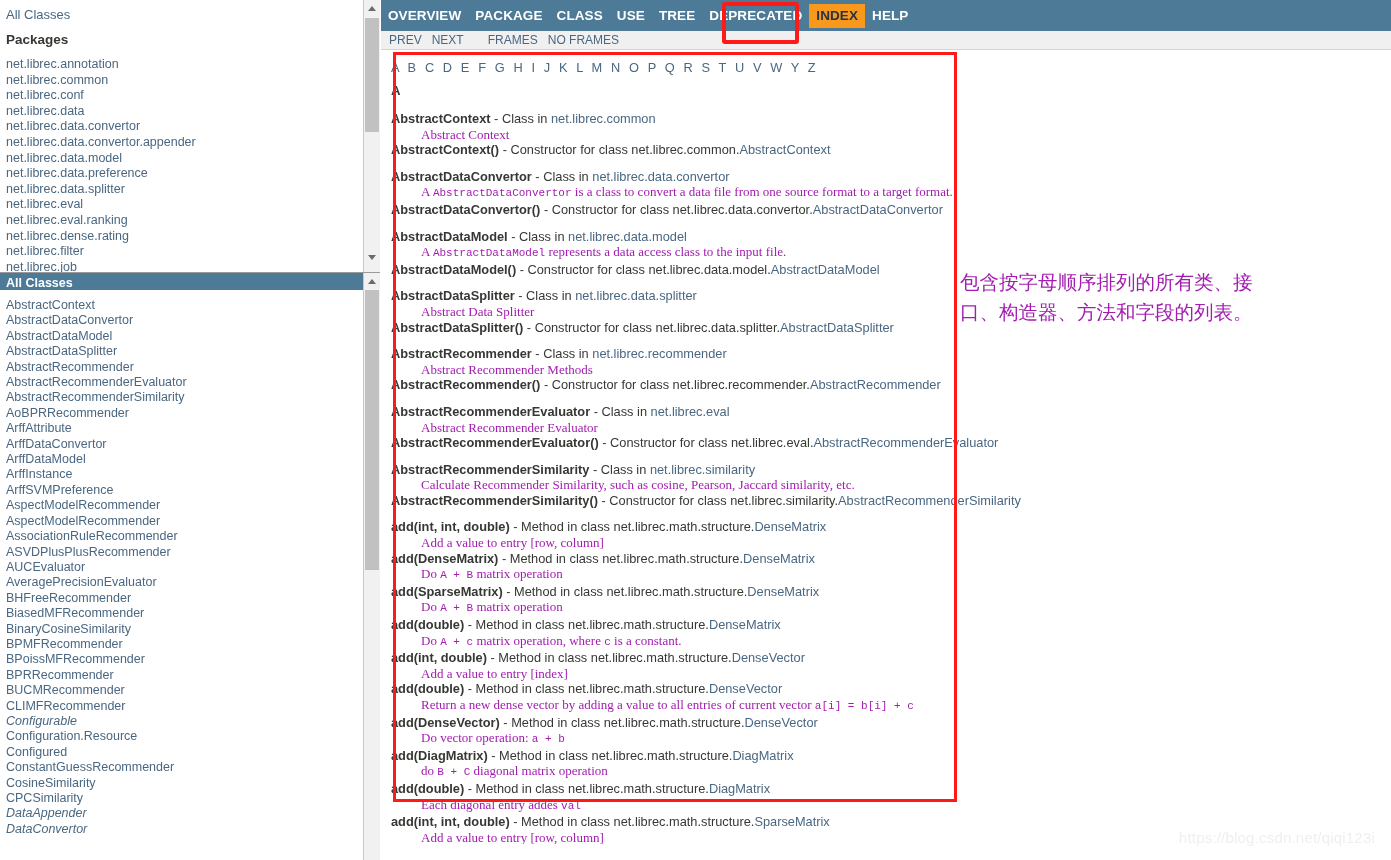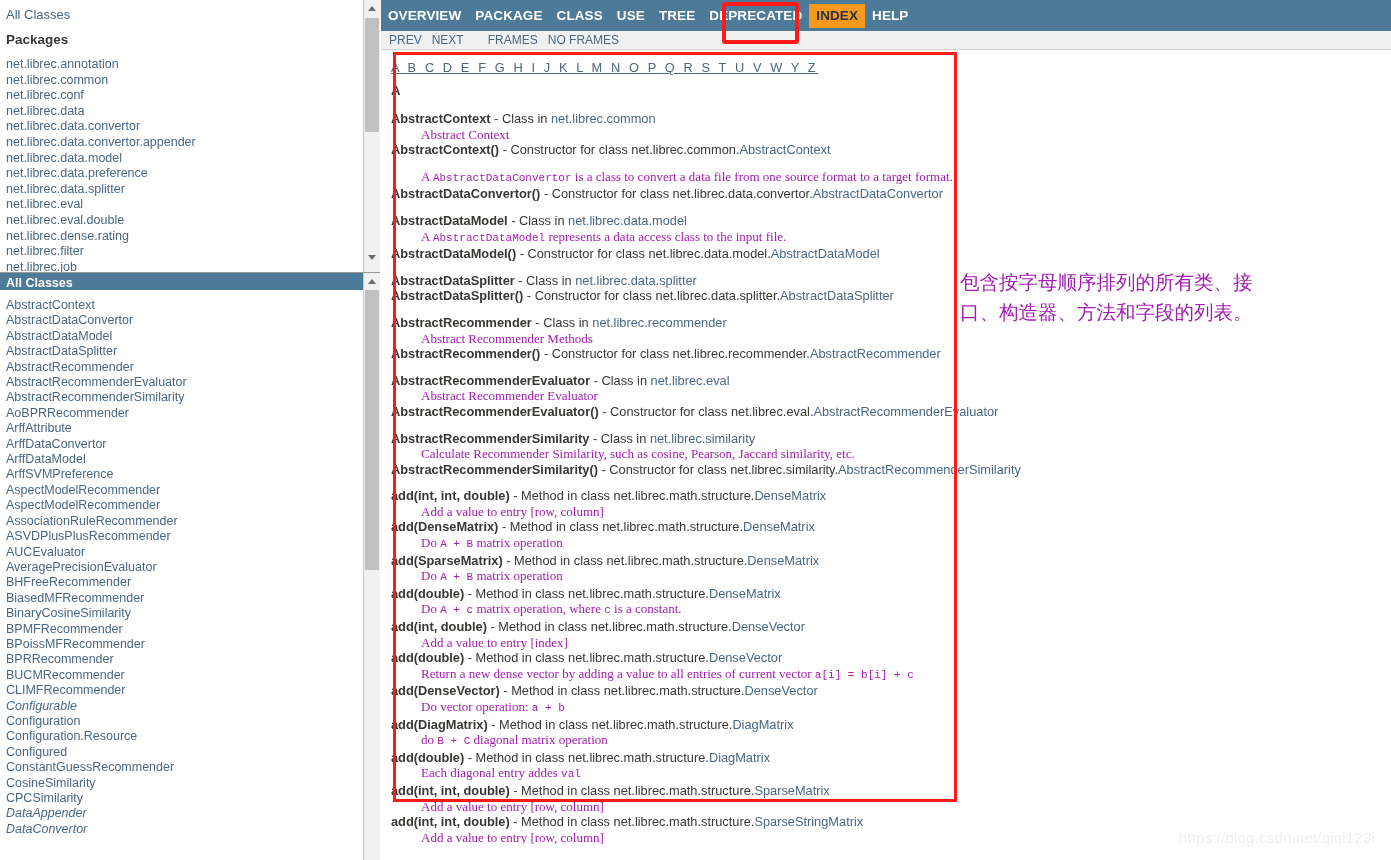--- a/index.html
+++ b/index.html
@@ -163,21 +163,20 @@
     padding: 8px 0 0 10px;
     box-sizing: border-box;
     overflow: hidden;
   }
   .alpha-row {
     font-size: 12.8px;
     color: #4a6782;
     letter-spacing: 2.6px;
     padding: 4px 0 8px 0;
     line-height: 14px;
-    text-decoration: underline;
   }
   .letter-heading {
     font-size: 13.2px;
     font-weight: bold;
     color: #353833;
     padding: 1px 0 9px 0;
     line-height: 14px;
   }
   .dl-block { margin: 4px 0 11px 0; }
   .dt-line {
@@ -253,21 +252,21 @@
             <div class="pkg-item">net.librec.annotation</div>
             <div class="pkg-item">net.librec.common</div>
             <div class="pkg-item">net.librec.conf</div>
             <div class="pkg-item">net.librec.data</div>
             <div class="pkg-item">net.librec.data.convertor</div>
             <div class="pkg-item">net.librec.data.convertor.appender</div>
             <div class="pkg-item">net.librec.data.model</div>
             <div class="pkg-item">net.librec.data.preference</div>
             <div class="pkg-item">net.librec.data.splitter</div>
             <div class="pkg-item">net.librec.eval</div>
-            <div class="pkg-item">net.librec.eval.double</div>
+            <div class="pkg-item">net.librec.eval.ranking</div>
             <div class="pkg-item">net.librec.dense.rating</div>
             <div class="pkg-item">net.librec.filter</div>
             <div class="pkg-item">net.librec.job</div>
           </div>
       </div>
       <div class="vscroll" style="left:363px; top:0px; height:272px;">
         <div class="arrow up" style="top:0;">
             <span class="tri"></span>
           </div>
         <div class="thumb" style="top:18px; height:114px;"></div>
@@ -284,37 +283,37 @@
           <div class="cls-item">AbstractDataConvertor</div>
           <div class="cls-item">AbstractDataModel</div>
           <div class="cls-item">AbstractDataSplitter</div>
           <div class="cls-item">AbstractRecommender</div>
           <div class="cls-item">AbstractRecommenderEvaluator</div>
           <div class="cls-item">AbstractRecommenderSimilarity</div>
           <div class="cls-item">AoBPRRecommender</div>
           <div class="cls-item">ArffAttribute</div>
           <div class="cls-item">ArffDataConvertor</div>
           <div class="cls-item">ArffDataModel</div>
+          <div class="cls-item">ArffInstance</div>
           <div class="cls-item">ArffSVMPreference</div>
           <div class="cls-item">AspectModelRecommender</div>
           <div class="cls-item">AspectModelRecommender</div>
           <div class="cls-item">AssociationRuleRecommender</div>
           <div class="cls-item">ASVDPlusPlusRecommender</div>
           <div class="cls-item">AUCEvaluator</div>
           <div class="cls-item">AveragePrecisionEvaluator</div>
           <div class="cls-item">BHFreeRecommender</div>
           <div class="cls-item">BiasedMFRecommender</div>
           <div class="cls-item">BinaryCosineSimilarity</div>
           <div class="cls-item">BPMFRecommender</div>
           <div class="cls-item">BPoissMFRecommender</div>
           <div class="cls-item">BPRRecommender</div>
           <div class="cls-item">BUCMRecommender</div>
           <div class="cls-item">CLIMFRecommender</div>
           <div class="cls-item iface">Configurable</div>
-          <div class="cls-item">Configuration</div>
           <div class="cls-item">Configuration.Resource</div>
           <div class="cls-item">Configured</div>
           <div class="cls-item">ConstantGuessRecommender</div>
           <div class="cls-item">CosineSimilarity</div>
           <div class="cls-item">CPCSimilarity</div>
           <div class="cls-item iface">DataAppender</div>
           <div class="cls-item iface">DataConvertor</div>
         </div>
       <div class="vscroll" style="left:363px; top:0px; height:587px;">
         <div class="arrow up" style="top:0;">
@@ -354,30 +353,32 @@
     <div id="content">
       <div class="alpha-row">A B C D E F G H I J K L M N O P Q R S T U V W Y Z</div>
       <div class="letter-heading">A</div>
       <div id="index-entries">
           <div class="dl-block">
             <div class="dt-line"><span class="name">AbstractContext</span><span> - Class in </span><span class="lnk">net.librec.common</span></div>
             <div class="dd-line"><span>Abstract Context</span></div>
             <div class="dt-line"><span class="name">AbstractContext()</span><span> - Constructor for class net.librec.common.</span><span class="lnk">AbstractContext</span></div>
           </div>
           <div class="dl-block">
+            <div class="dt-line"><span class="name">AbstractDataConvertor</span><span> - Class in </span><span class="lnk">net.librec.data.convertor</span></div>
             <div class="dd-line"><span>A </span><span class="code">AbstractDataConvertor</span><span> is a class to convert a data file from one source format to a target format.</span></div>
             <div class="dt-line"><span class="name">AbstractDataConvertor()</span><span> - Constructor for class net.librec.data.convertor.</span><span class="lnk">AbstractDataConvertor</span></div>
           </div>
           <div class="dl-block">
             <div class="dt-line"><span class="name">AbstractDataModel</span><span> - Class in </span><span class="lnk">net.librec.data.model</span></div>
             <div class="dd-line"><span>A </span><span class="code">AbstractDataModel</span><span> represents a data access class to the input file.</span></div>
             <div class="dt-line"><span class="name">AbstractDataModel()</span><span> - Constructor for class net.librec.data.model.</span><span class="lnk">AbstractDataModel</span></div>
           </div>
           <div class="dl-block">
             <div class="dt-line"><span class="name">AbstractDataSplitter</span><span> - Class in </span><span class="lnk">net.librec.data.splitter</span></div>
+            <div class="dd-line"><span>Abstract Data Splitter</span></div>
             <div class="dt-line"><span class="name">AbstractDataSplitter()</span><span> - Constructor for class net.librec.data.splitter.</span><span class="lnk">AbstractDataSplitter</span></div>
           </div>
           <div class="dl-block">
             <div class="dt-line"><span class="name">AbstractRecommender</span><span> - Class in </span><span class="lnk">net.librec.recommender</span></div>
             <div class="dd-line"><span>Abstract Recommender Methods</span></div>
             <div class="dt-line"><span class="name">AbstractRecommender()</span><span> - Constructor for class net.librec.recommender.</span><span class="lnk">AbstractRecommender</span></div>
           </div>
           <div class="dl-block">
             <div class="dt-line"><span class="name">AbstractRecommenderEvaluator</span><span> - Class in </span><span class="lnk">net.librec.eval</span></div>
             <div class="dd-line"><span>Abstract Recommender Evaluator</span></div>

